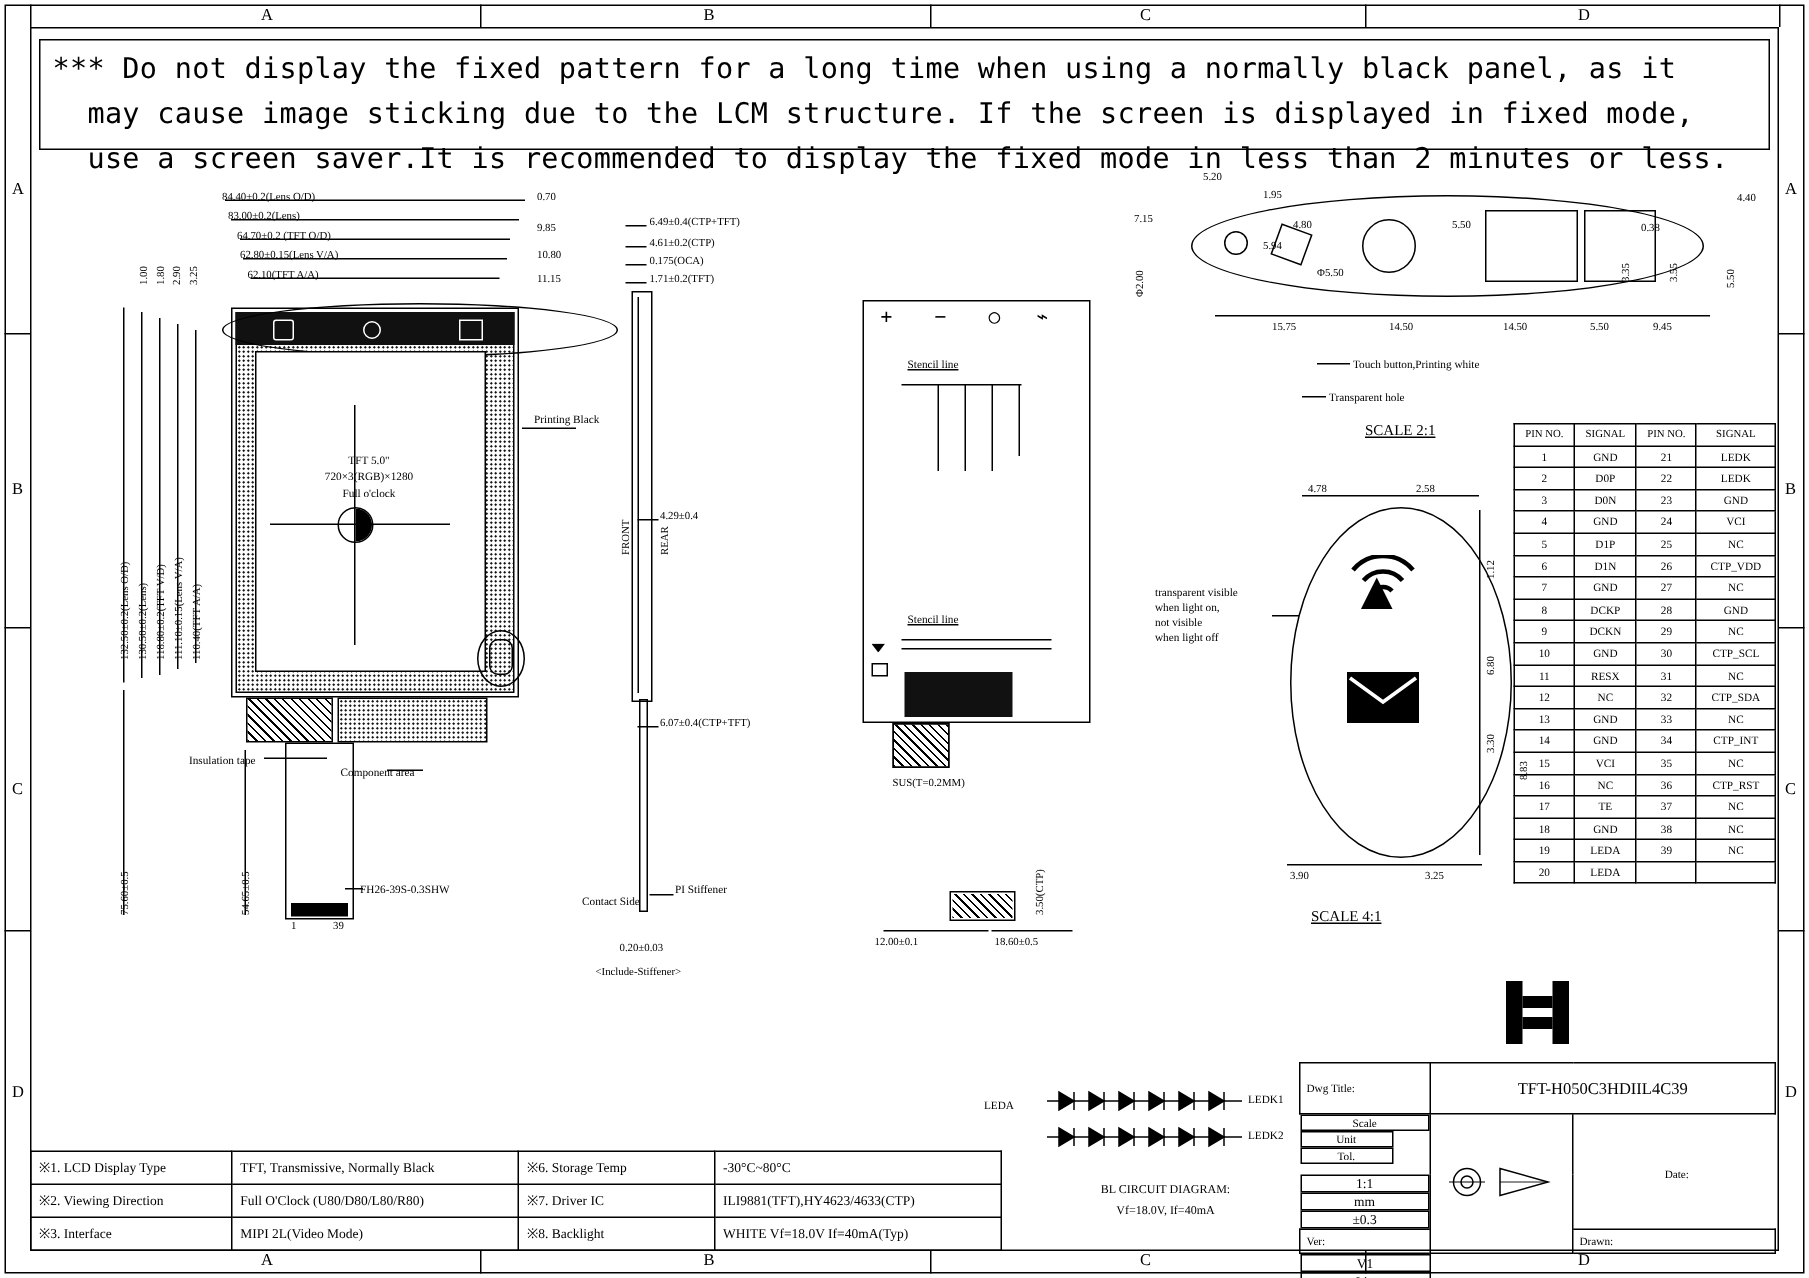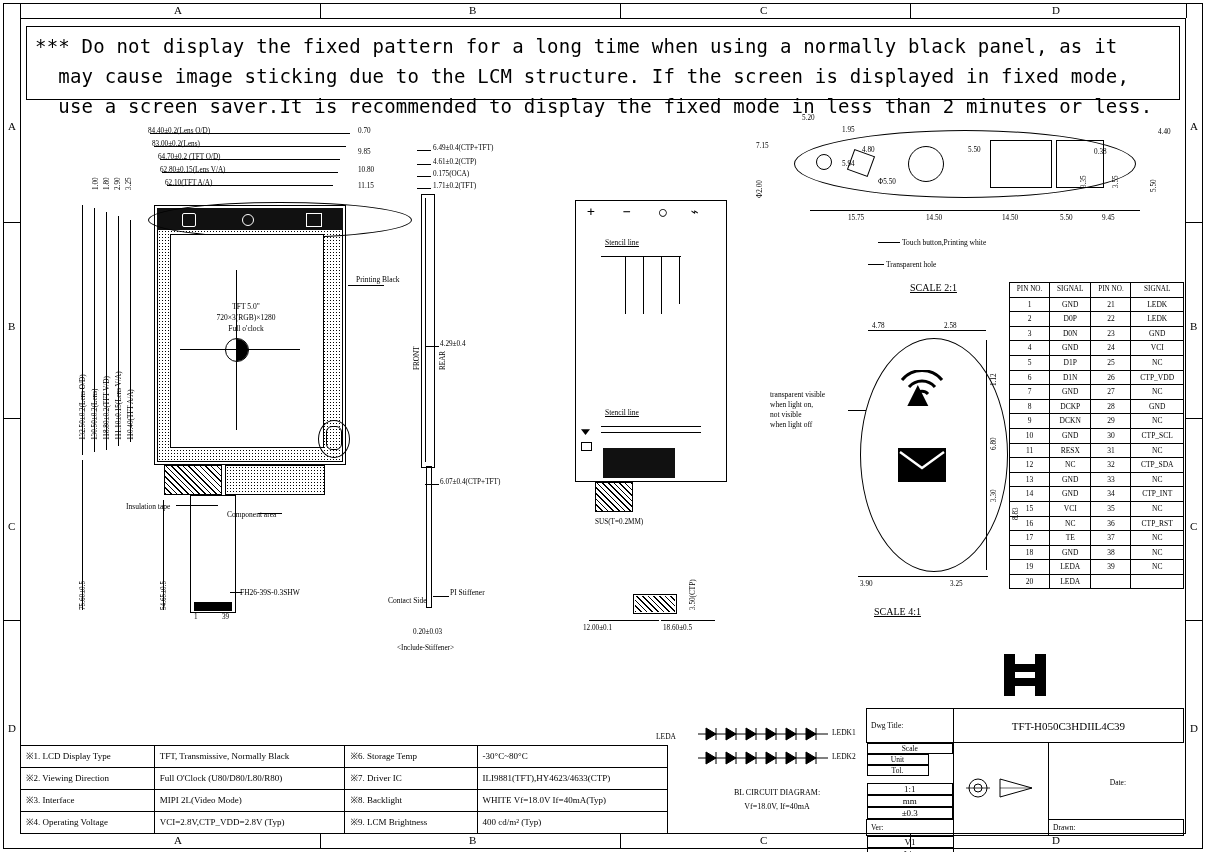--- a/index.html
+++ b/index.html
@@ -474,26 +474,20 @@
           <td class="sp-k">※2. Viewing Direction</td>
           <td class="sp-v">Full O'Clock (U80/D80/L80/R80)</td>
           <td class="sp-k">※7. Driver IC</td>
           <td class="sp-v">ILI9881(TFT),HY4623/4633(CTP)</td>
         </tr>
         <tr>
           <td class="sp-k">※3. Interface</td>
           <td class="sp-v">MIPI 2L(Video Mode)</td>
           <td class="sp-k">※8. Backlight</td>
           <td class="sp-v">WHITE Vf=18.0V If=40mA(Typ)</td>
-        </tr>
-        <tr>
-          <td class="sp-k">※4. Operating Voltage</td>
-          <td class="sp-v">VCI=2.8V,CTP_VDD=2.8V (Typ)</td>
-          <td class="sp-k">※9. LCM Brightness</td>
-          <td class="sp-v">400 cd/m² (Typ)</td>
         </tr>
       </tbody>
   </table>
 
   <div class="abs bdr" id="blcircuit" style="border:none;">
     <div class="abs lbl" style="left:-22px;top:24px;">LEDA</div>
     <div class="abs" style="left:20px;top:16px;width:130px;height:44px;">
       <svg width="130" height="44" viewBox="0 0 130 44">
         <line x1="0" y1="10" x2="130" y2="10" stroke="#000" stroke-width="1"></line>
         <line x1="0" y1="34" x2="130" y2="34" stroke="#000" stroke-width="1"></line>

